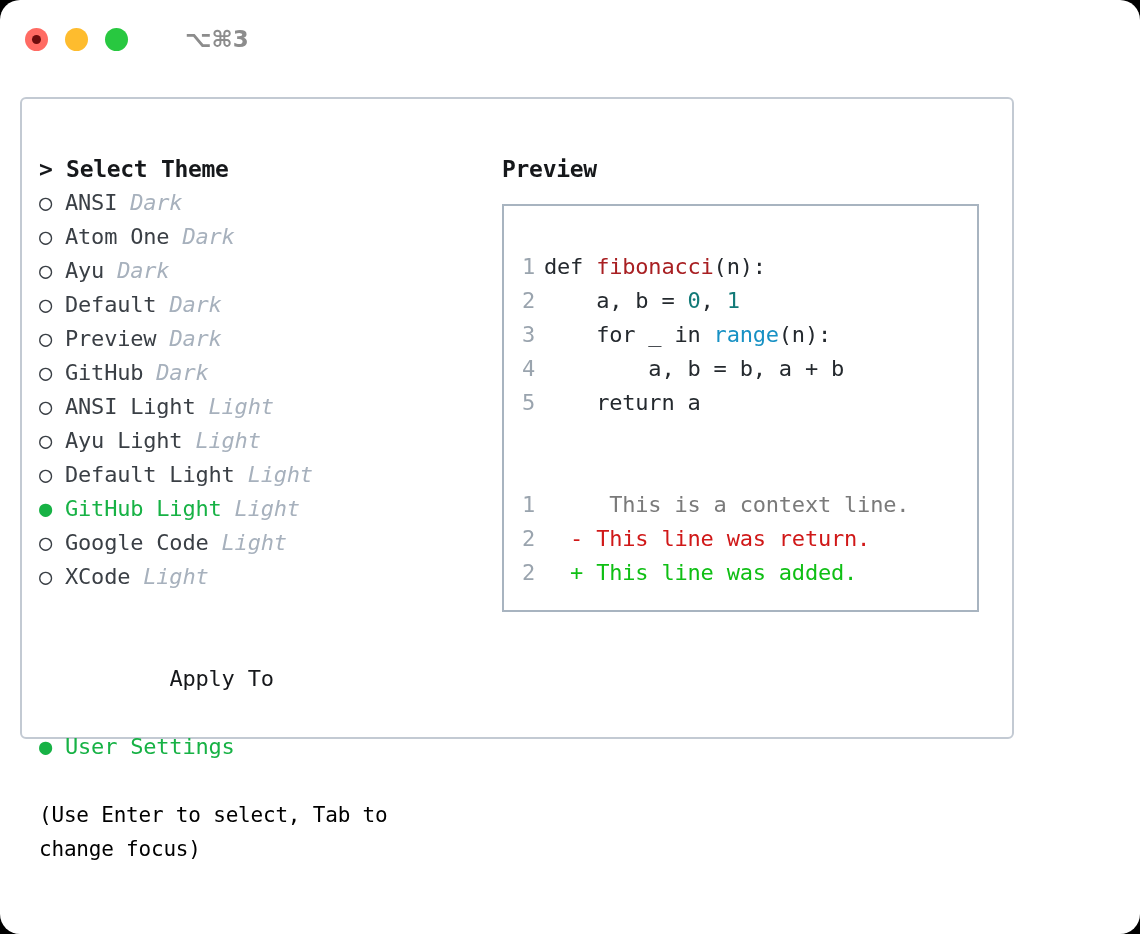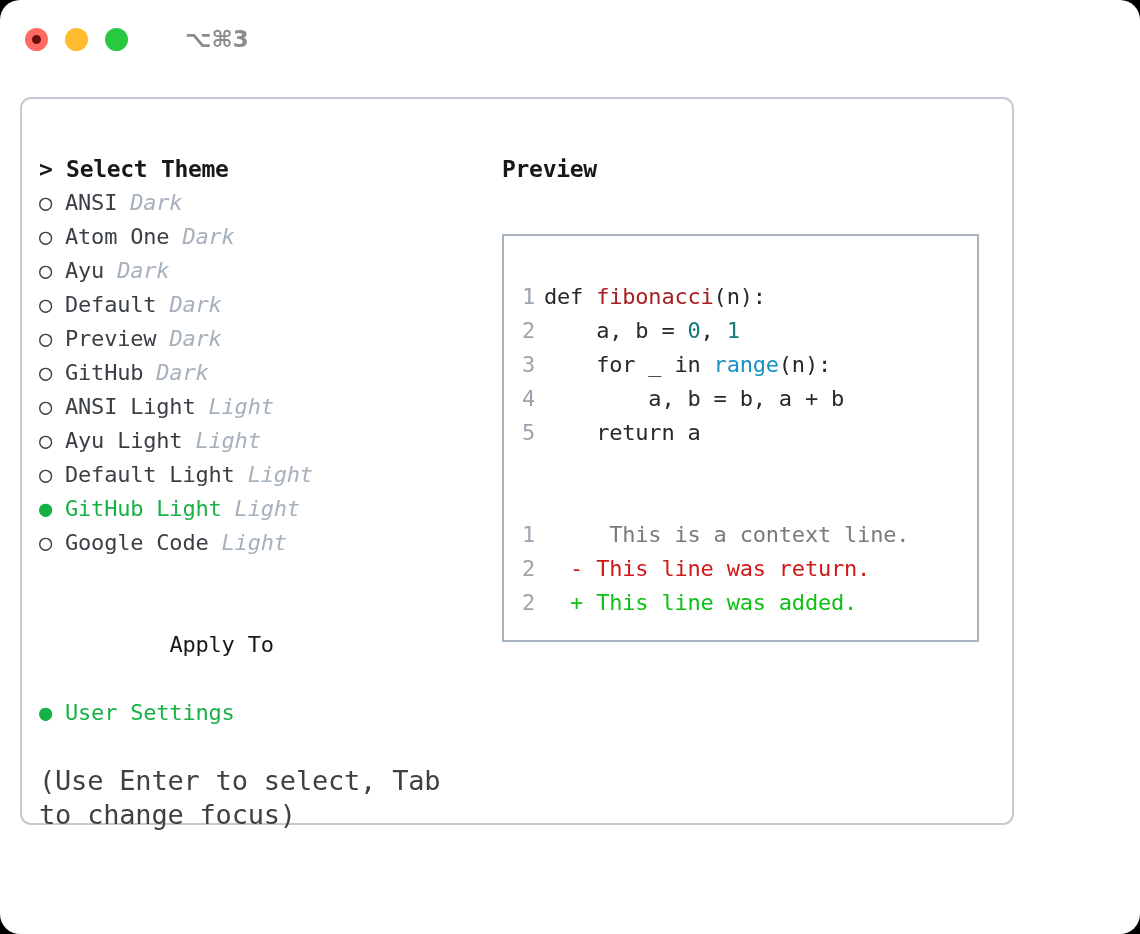--- a/index.html
+++ b/index.html
@@ -64,23 +64,23 @@
     color: #8c8c8c;
     letter-spacing: 0px;
     font-family: "DejaVu Sans", sans-serif;
   }
   
   .panel {
     position: absolute;
     left: 20px;
     top: 97px;
     width: 994px;
-    height: 728px;
+    height: 642px;
     border: 2px solid #c3cad3;
-    border-radius: 11px;
+    border-radius: 6px;
     box-sizing: border-box;
     background: #ffffff;
   }
   
   .left-col {
     position: absolute;
     left: 17px;
     top: 53px;
     width: 440px;
   }
@@ -111,42 +111,42 @@
   .spacer-row { height: 34px; }
   .section-head {
     font-size: 22px;
     line-height: 34px;
     color: #16181b;
     white-space: pre;
     letter-spacing: -0.2px;
   }
   .hint {
     margin-top: 34px;
-    font-size: 27px;
-    line-height: 34px;
-    color: #404040;
+    font-size: 21px;
+    line-height: 34px;
+    color: #000000;
     width: 410px;
     letter-spacing: -0.2px;
   }
   
   .right-col {
     position: absolute;
     left: 480px;
     top: 53px;
     width: 490px;
   }
   .preview-title {
     font-size: 23px;
     font-weight: bold;
     color: #16181b;
     line-height: 34px;
     letter-spacing: -0.3px;
   }
   .preview-box {
-    margin-top: 48px;
+    margin-top: 18px;
     width: 477px;
     height: 408px;
     border: 2px solid #a8b4c0;
     box-sizing: border-box;
     background: #ffffff;
     padding: 44px 0 0 0;
   }
   .code-line {
     font-size: 22px;
     line-height: 34px;
@@ -193,20 +193,21 @@
           <div class="list-row"><span class="marker">○</span><span class="name">Atom One</span><span> </span><span class="variant">Dark</span></div>
           <div class="list-row"><span class="marker">○</span><span class="name">Ayu</span><span> </span><span class="variant">Dark</span></div>
           <div class="list-row"><span class="marker">○</span><span class="name">Default</span><span> </span><span class="variant">Dark</span></div>
           <div class="list-row"><span class="marker">○</span><span class="name">Preview</span><span> </span><span class="variant">Dark</span></div>
           <div class="list-row"><span class="marker">○</span><span class="name">GitHub</span><span> </span><span class="variant">Dark</span></div>
           <div class="list-row"><span class="marker">○</span><span class="name">ANSI Light</span><span> </span><span class="variant">Light</span></div>
           <div class="list-row"><span class="marker">○</span><span class="name">Ayu Light</span><span> </span><span class="variant">Light</span></div>
           <div class="list-row"><span class="marker">○</span><span class="name">Default Light</span><span> </span><span class="variant">Light</span></div>
           <div class="list-row selected"><span class="marker">●</span><span class="name">GitHub Light</span><span> </span><span class="variant">Light</span></div>
           <div class="list-row"><span class="marker">○</span><span class="name">Google Code</span><span> </span><span class="variant">Light</span></div>
+          <div class="list-row"><span class="marker">○</span><span class="name">XCode</span><span> </span><span class="variant">Light</span></div>
         </div>
 
       <div class="spacer-row"></div>
 
       <div class="section-head">
         <span class="marker"> </span><span>Apply To</span>
       </div>
 
       <div id="apply-list">
           <div class="list-row selected"><span class="marker">●</span><span class="name">User Settings</span></div>

